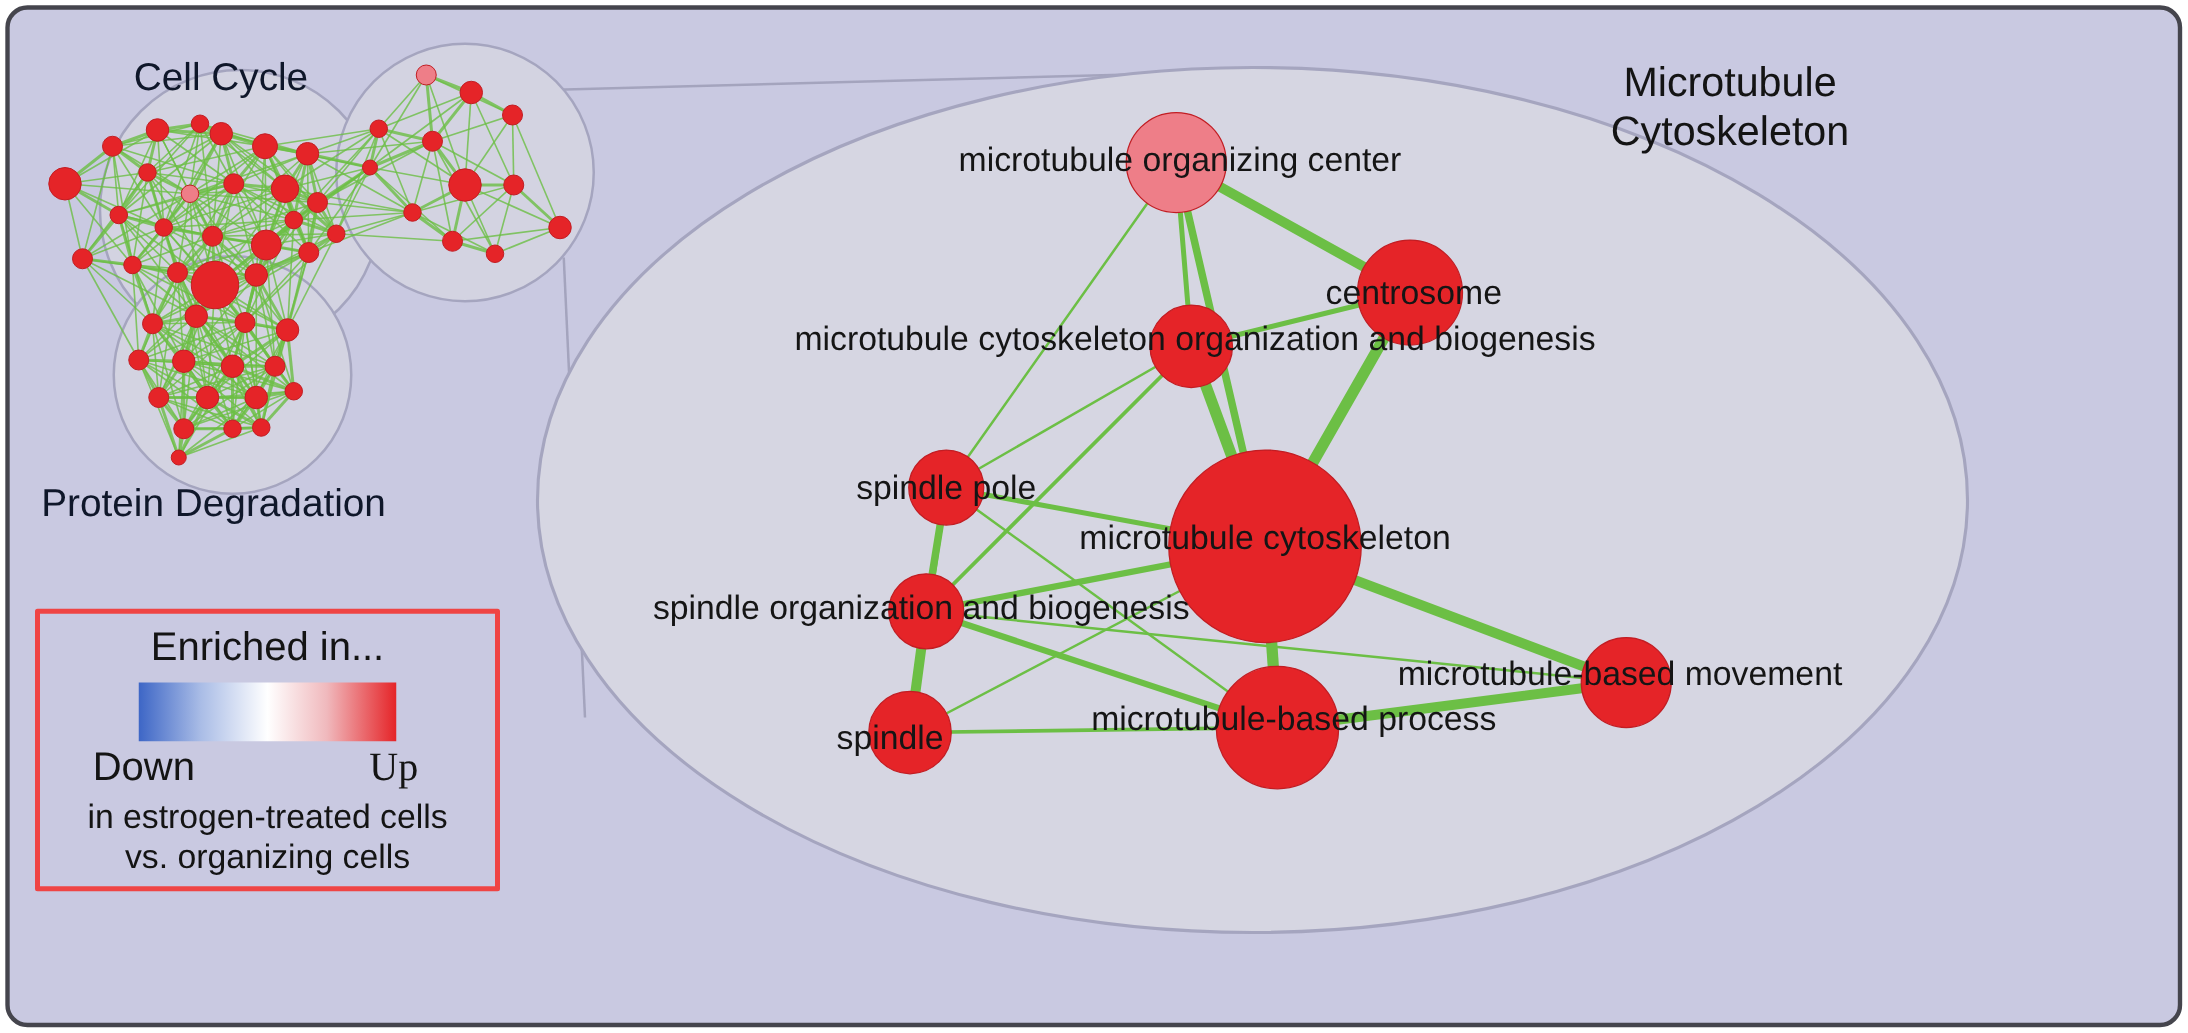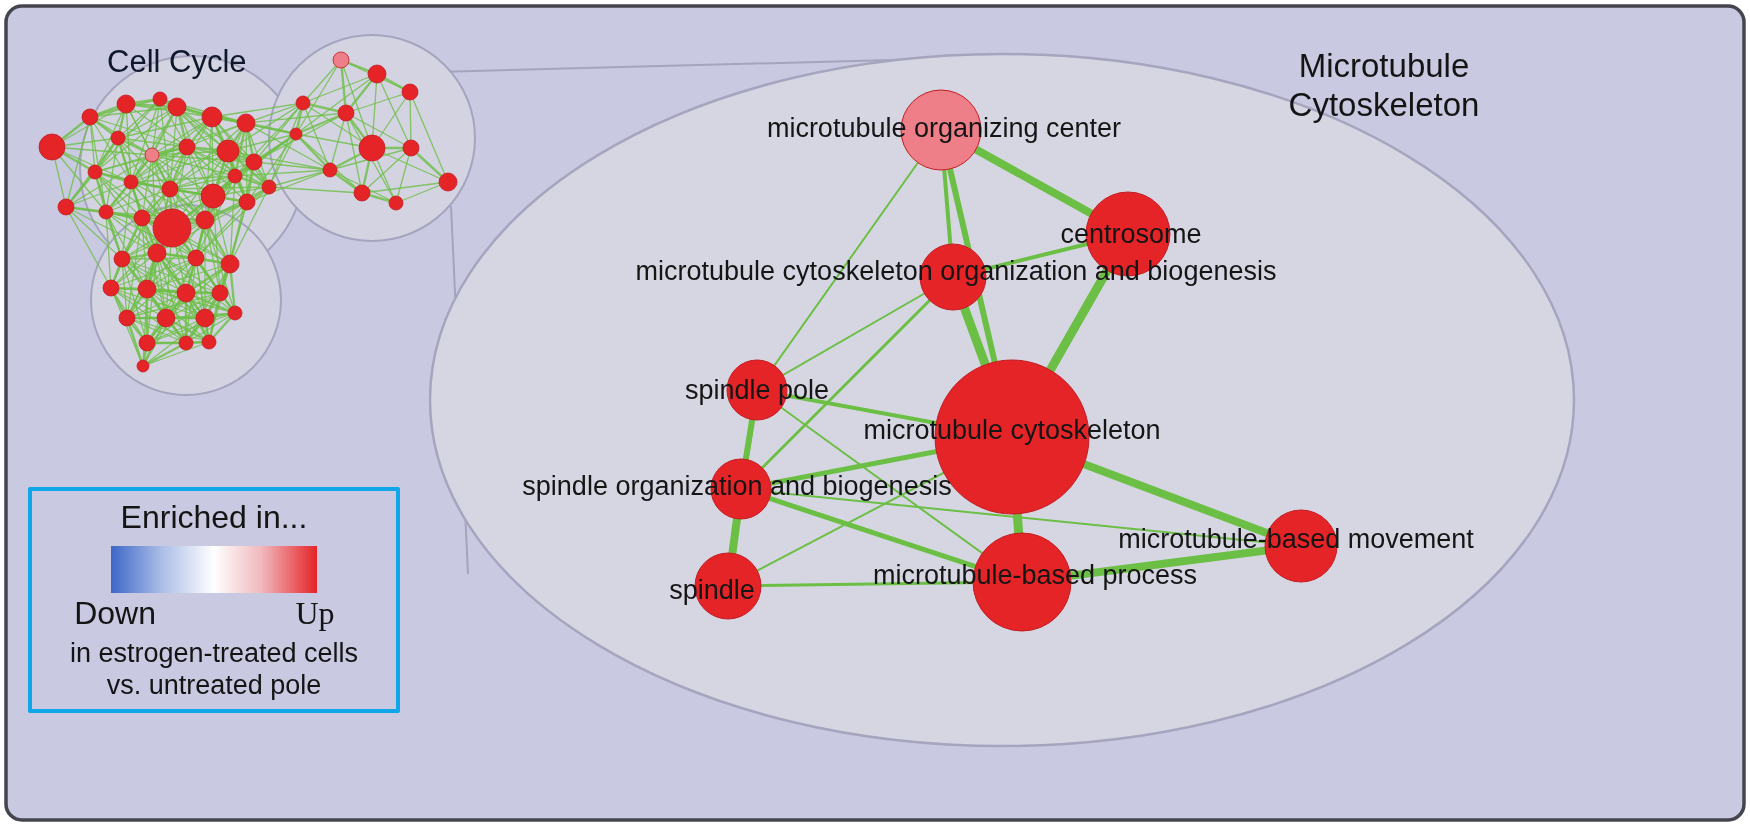--- a/index.html
+++ b/index.html
@@ -5,21 +5,21 @@
   html,body{margin:0;padding:0;background:#ffffff;}
   .stage{position:relative;width:1750px;height:826px;overflow:hidden;
          font-family:"Liberation Sans",sans-serif;}
   #scene{position:absolute;left:0;top:0;}
   .overlay{position:absolute;z-index:2;}
   .gray-label{color:#0f172a;font-size:31px;line-height:36px;white-space:nowrap;}
   .cell-cycle{left:107px;top:44px;}
   .ubiquitin{left:33px;top:385px;}
   .mct-label{left:1278px;top:46px;width:212px;text-align:center;
              font-size:33px;line-height:39px;color:#141414;}
-  .legend{left:28px;top:487px;width:372px;height:226px;border:4px solid #0ea5e9;
+  .legend{left:28px;top:487px;width:372px;height:226px;border:4px solid #ef4444;
           border-radius:2px;box-sizing:border-box;color:#141414;}
   .legend-title{margin-top:8px;text-align:center;font-size:32px;}
   .legend-gradient{width:206px;height:47px;margin:10px auto 2px auto;}
   .legend-downup{position:relative;width:206px;margin:0 auto;height:38px;font-size:32px;}
   .legend-down{position:absolute;left:0;top:0;transform:translateX(-45%);}
   .legend-up{position:absolute;right:0;top:0;transform:translateX(45%);font-family:Liberation Serif, serif;}
   .legend-caption{text-align:center;font-size:27px;line-height:32px;margin-top:4px;}
 </style>
 </head>
 <body>
@@ -536,33 +536,34 @@
         <text x="737" y="488" text-anchor="middle" dominant-baseline="middle" fill="#151515" font-size="27" font-family="&quot;Liberation Sans&quot;,sans-serif">spindle organization and biogenesis</text>
         <text x="1296" y="541" text-anchor="middle" dominant-baseline="middle" fill="#151515" font-size="27" font-family="&quot;Liberation Sans&quot;,sans-serif">microtubule-based movement</text>
         <text x="1035" y="577" text-anchor="middle" dominant-baseline="middle" fill="#151515" font-size="27" font-family="&quot;Liberation Sans&quot;,sans-serif">microtubule-based process</text>
         <text x="712" y="592" text-anchor="middle" dominant-baseline="middle" fill="#151515" font-size="27" font-family="&quot;Liberation Sans&quot;,sans-serif">spindle</text>
       </g>
     </svg>
 
   <div class="overlay gray-label cell-cycle">Cell Cycle</div>
 
   <div class="overlay gray-label ubiquitin">
+    <div>Protein Degradation</div>
   </div>
 
   <div class="overlay mct-label">
     <div>Microtubule</div>
     <div>Cytoskeleton</div>
   </div>
 
   <div class="overlay legend">
     <div class="legend-title">Enriched in...</div>
     <div class="legend-gradient" style="background: linear-gradient(90deg, rgb(61, 102, 198) 0%, rgb(169, 188, 230) 24%, rgb(255, 255, 255) 50%, rgb(240, 185, 189) 73%, rgb(229, 36, 40) 100%);"></div>
     <div class="legend-downup">
       <span class="legend-down">Down</span>
       <span class="legend-up">Up</span>
     </div>
     <div class="legend-caption">
       <div>in estrogen-treated cells</div>
-      <div>vs. untreated pole</div>
+      <div>vs. organizing cells</div>
     </div>
   </div>
 
 </div>
 
 </body></html>

